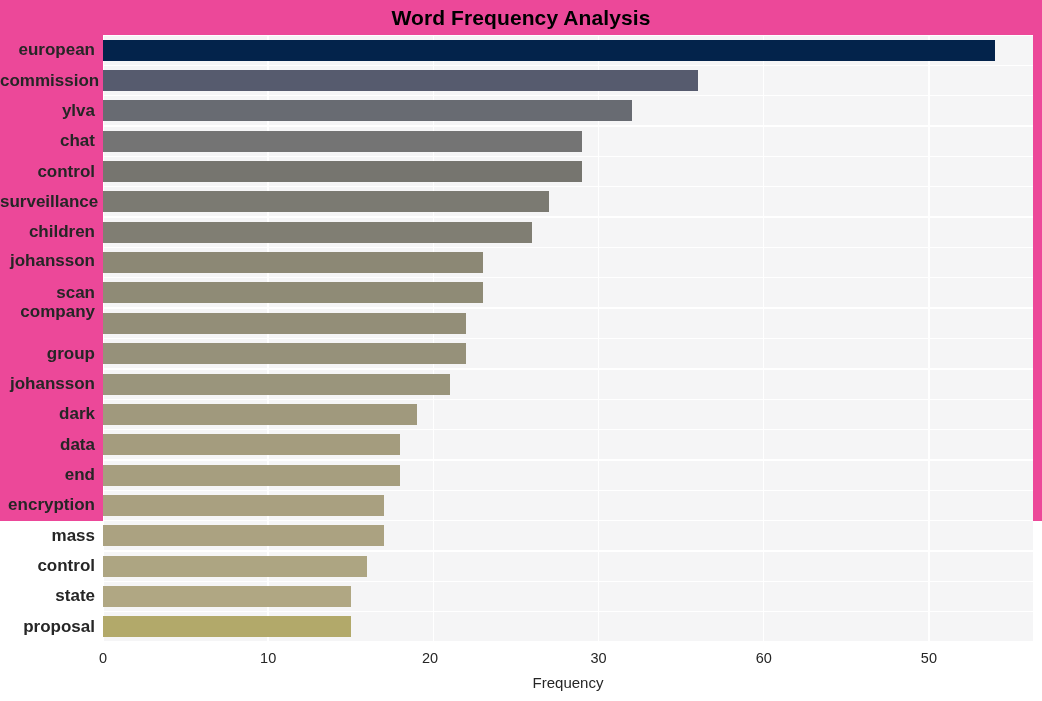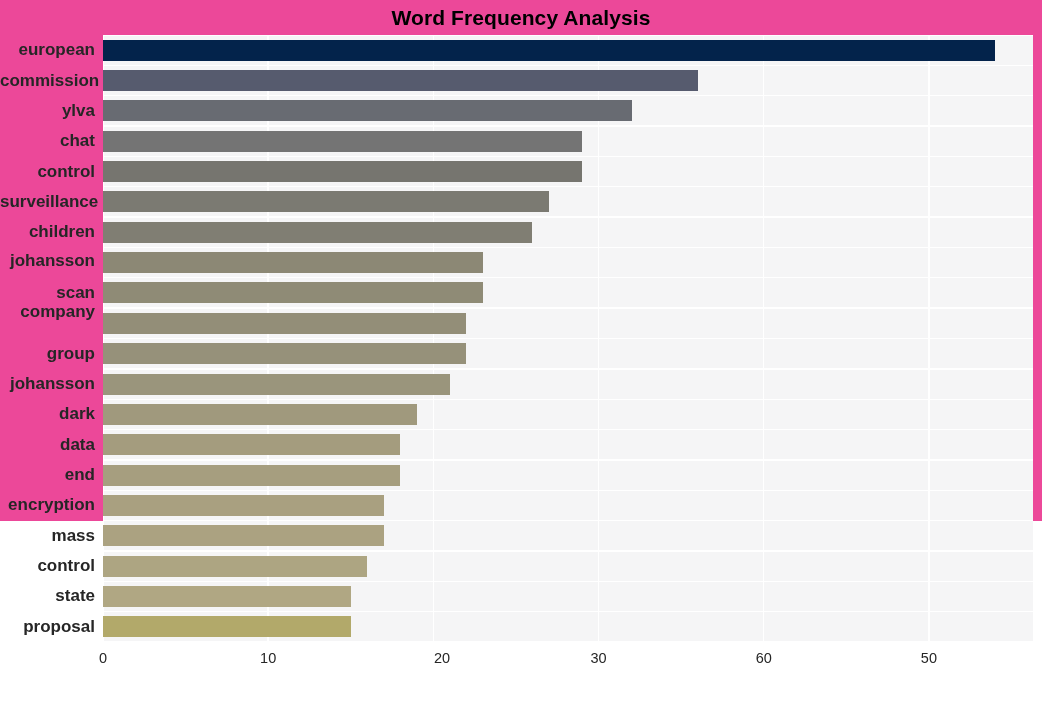--- a/index.html
+++ b/index.html
@@ -192,20 +192,21 @@
       <div class="ytick-label" style="top: 463.425px;">encryption</div>
       <div class="ytick-label" style="top: 493.775px;">mass</div>
       <div class="ytick-label" style="top: 524.125px;">control</div>
       <div class="ytick-label" style="top: 554.475px;">state</div>
       <div class="ytick-label" style="top: 584.825px;">proposal</div>
     </div>
 
   <div id="x-axis">
       <div class="xtick-label" style="left: 0px;">0</div>
       <div class="xtick-label" style="left: 165.187px;">10</div>
-      <div class="xtick-label" style="left: 339px;">20</div>
+      <div class="xtick-label" style="left: 327px;">20</div>
       <div class="xtick-label" style="left: 495.56px;">30</div>
       <div class="xtick-label" style="left: 660.746px;">60</div>
       <div class="xtick-label" style="left: 825.933px;">50</div>
     </div>
 
+  <div id="x-axis-title">Frequency</div>
 
 </div>
 
 </body></html>

